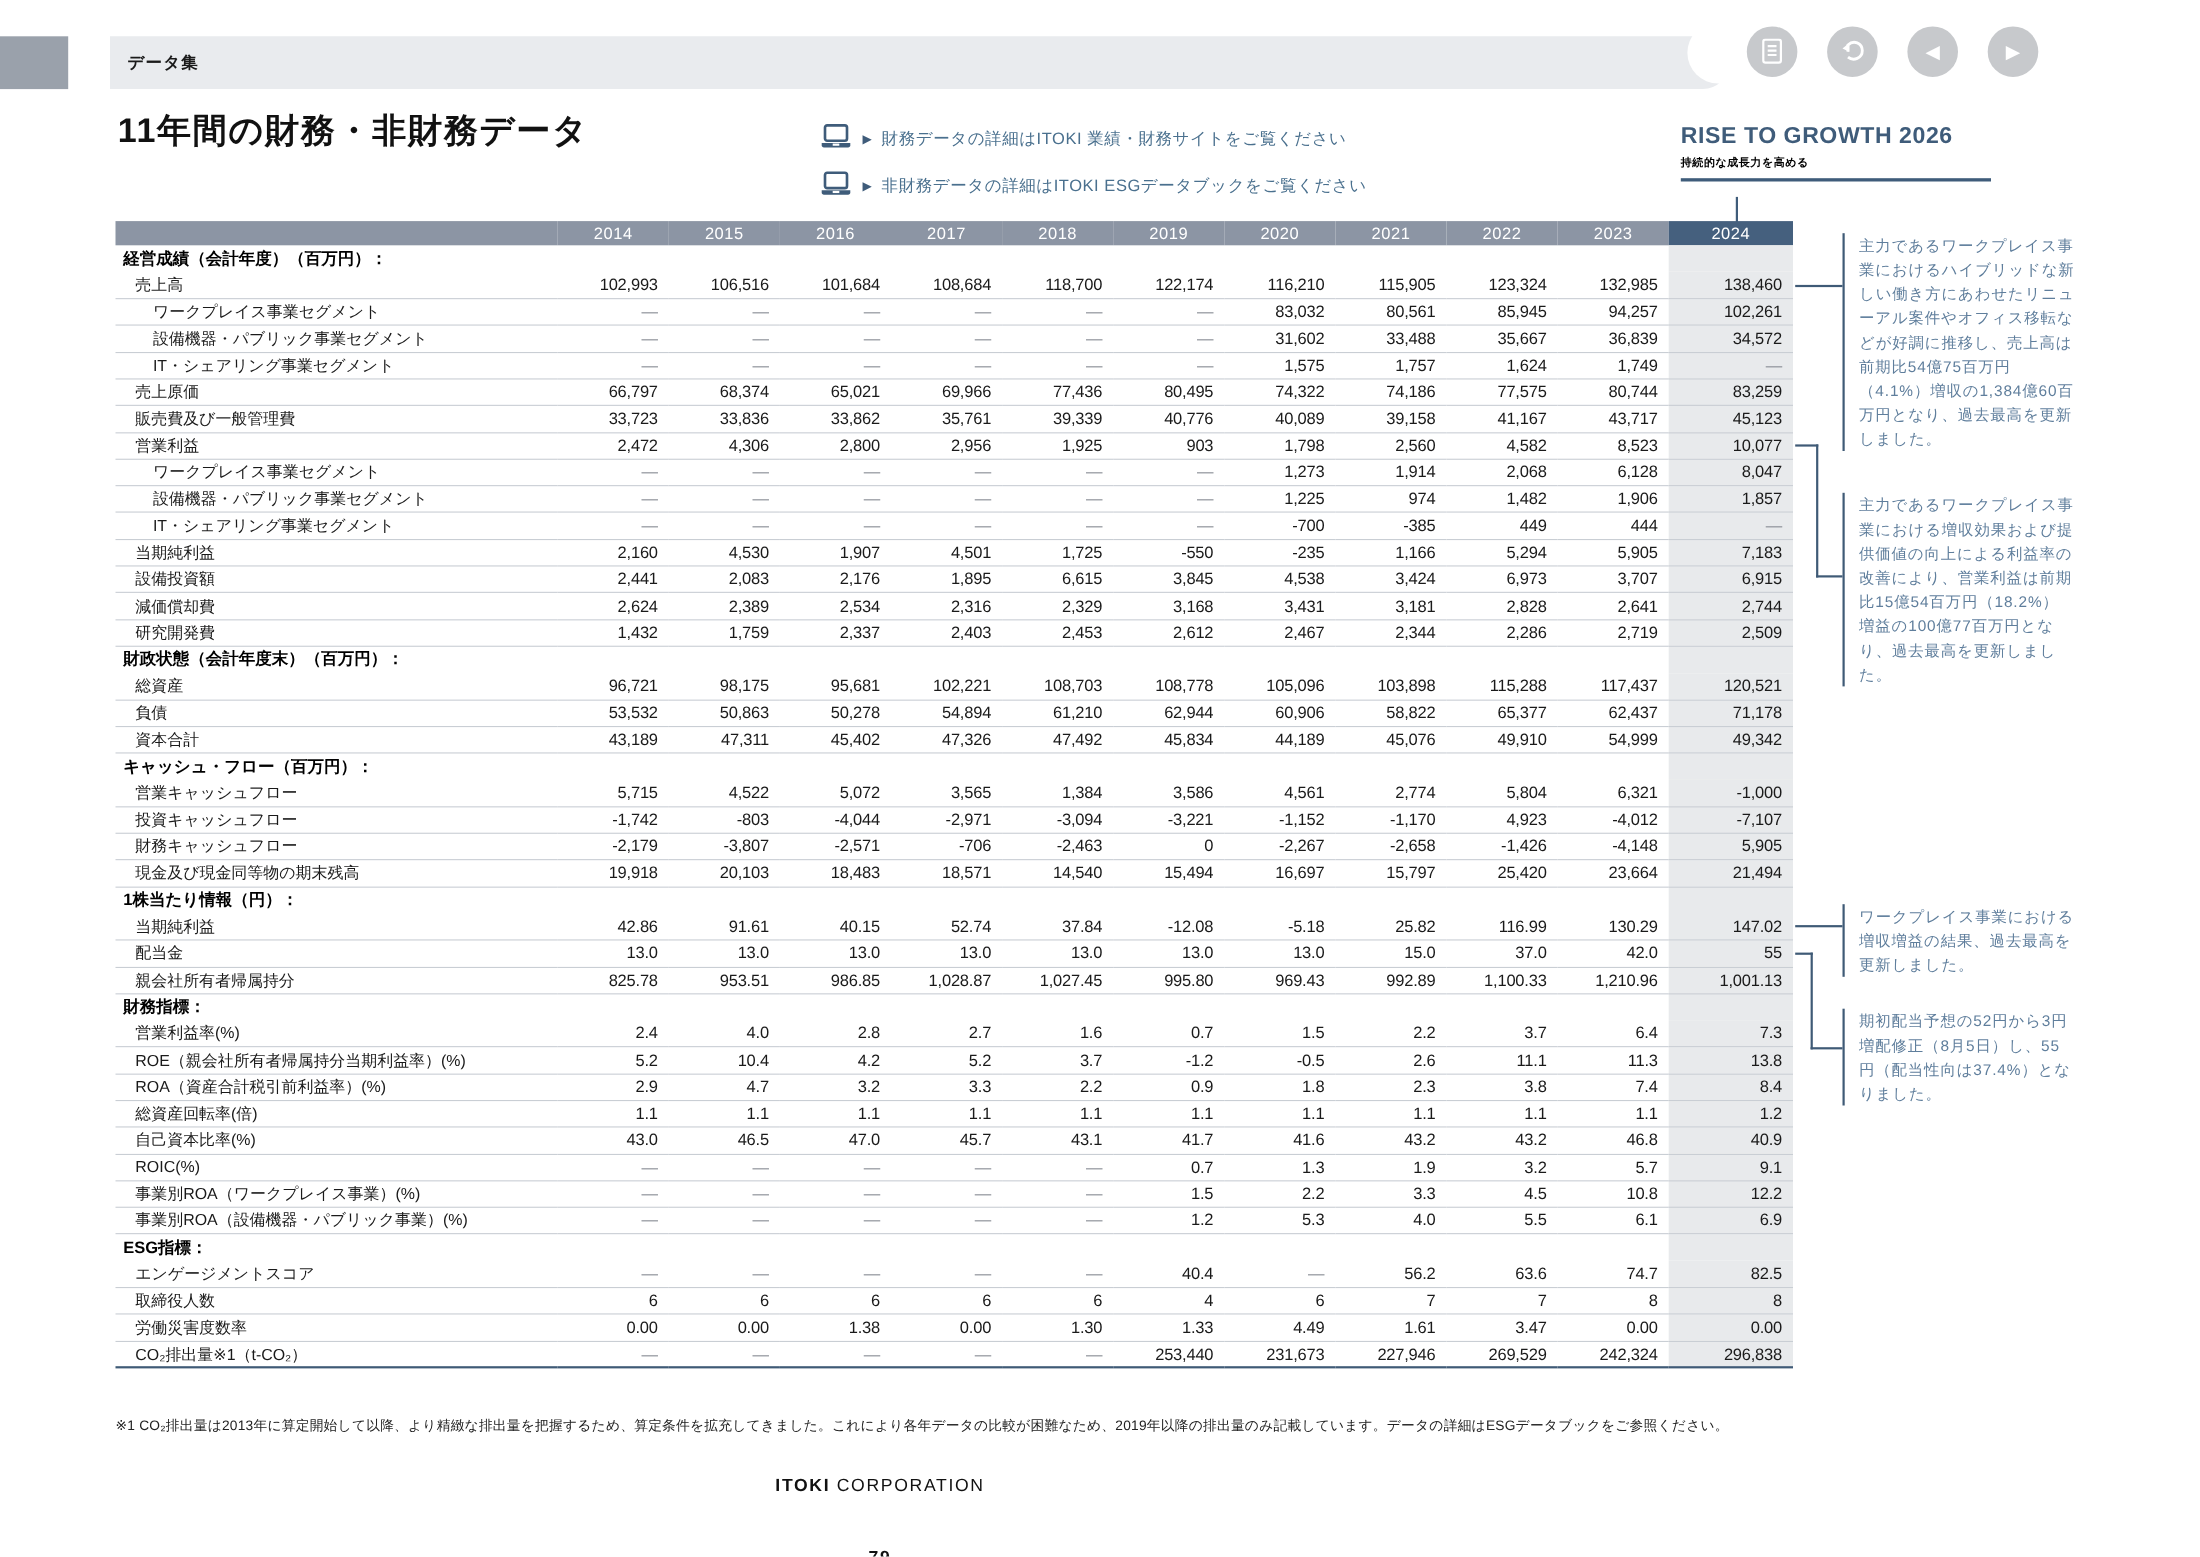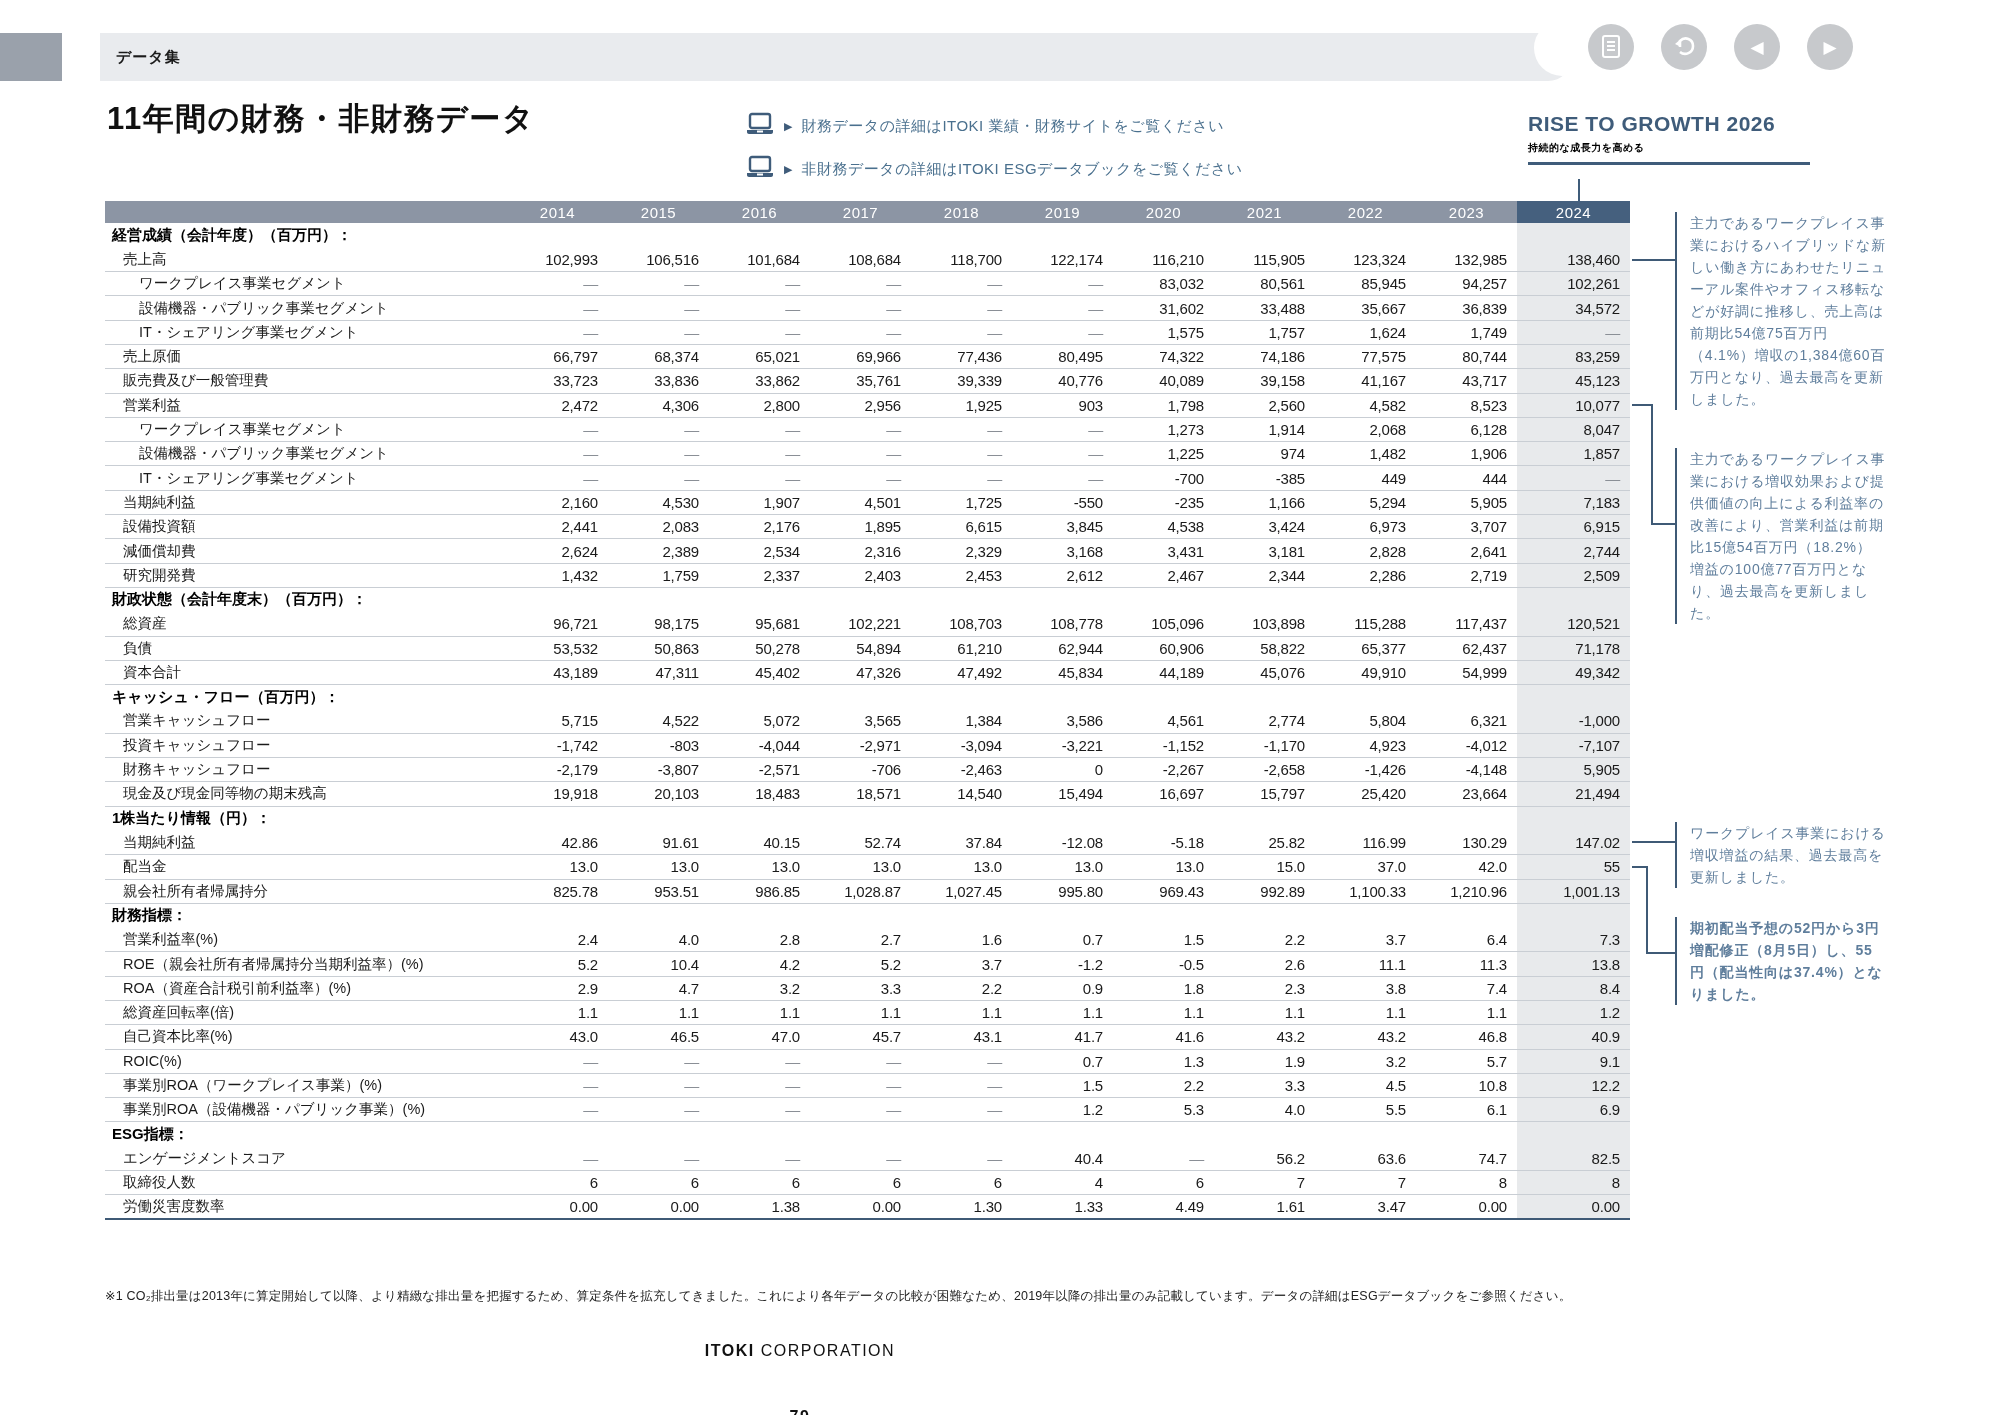--- a/index.html
+++ b/index.html
@@ -44,21 +44,21 @@
   td.lbl.ind1{padding-left:18px;}
   td.lbl.ind2{padding-left:34px;}
   td.val{font-size:15px;text-align:right;padding-right:10px;letter-spacing:-0.2px;color:#1a1a1a;}
   td.val.last{background:#e8eaec;}
   td.val.dash{color:#8a8f96;}
   tr.section td{font-size:15px;font-weight:bold;color:#000;padding-left:7px;border-bottom:none;}
   tr.section td.cap-last{background:#e8eaec;}
   
   .ann{position:absolute;left:1675px;width:196px;border-left:2.5px solid #3f5a76;padding-left:13px;
        font-size:14px;line-height:22px;letter-spacing:0.8px;color:#5f7e9c;}
-  .ann1{top:212px;} .ann2{top:448px;} .ann3{top:822px;} .ann4{top:917px;font-weight:bold;}
+  .ann1{top:212px;} .ann2{top:448px;} .ann3{top:822px;} .ann4{top:917px;}
   .conn{position:absolute;background:#3f5a76;}
   
   .footnote{position:absolute;left:105px;top:1288px;font-size:12.5px;color:#222;letter-spacing:0.2px;}
   .footer{position:absolute;left:800px;top:1342px;transform:translateX(-50%);
           display:flex;align-items:center;gap:24px;height:44px;flex-direction:column;}
   .footer .seg{font-size:16px;letter-spacing:1.5px;color:#111;}
   .footer .bar{width:1.5px;height:44px;background:#111;}
   .footer b{font-weight:bold;}
   .pgnum{font-size:17px;font-weight:bold;letter-spacing:0;}
 </style>
@@ -659,20 +659,34 @@
           <td class="val">1.38</td>
           <td class="val">0.00</td>
           <td class="val">1.30</td>
           <td class="val">1.33</td>
           <td class="val">4.49</td>
           <td class="val">1.61</td>
           <td class="val">3.47</td>
           <td class="val">0.00</td>
           <td class="val last">0.00</td>
         </tr>
+        <tr class="data">
+          <td class="lbl ind1">CO₂排出量※1（t-CO₂）</td>
+          <td class="val dash">—</td>
+          <td class="val dash">—</td>
+          <td class="val dash">—</td>
+          <td class="val dash">—</td>
+          <td class="val dash">—</td>
+          <td class="val">253,440</td>
+          <td class="val">231,673</td>
+          <td class="val">227,946</td>
+          <td class="val">269,529</td>
+          <td class="val">242,324</td>
+          <td class="val last">296,838</td>
+        </tr>
       </tbody>
   </table>
 </div>
 
 <div class="conn" style="left:1632px;top:259px;width:43px;height:2px;"></div>
 <div class="conn" style="left:1632px;top:404px;width:21px;height:2px;"></div>
 <div class="conn" style="left:1651px;top:404px;width:2px;height:121px;"></div>
 <div class="conn" style="left:1651px;top:523px;width:24px;height:2px;"></div>
 <div class="conn" style="left:1632px;top:841px;width:43px;height:2px;"></div>
 <div class="conn" style="left:1632px;top:866px;width:16px;height:2px;"></div>

